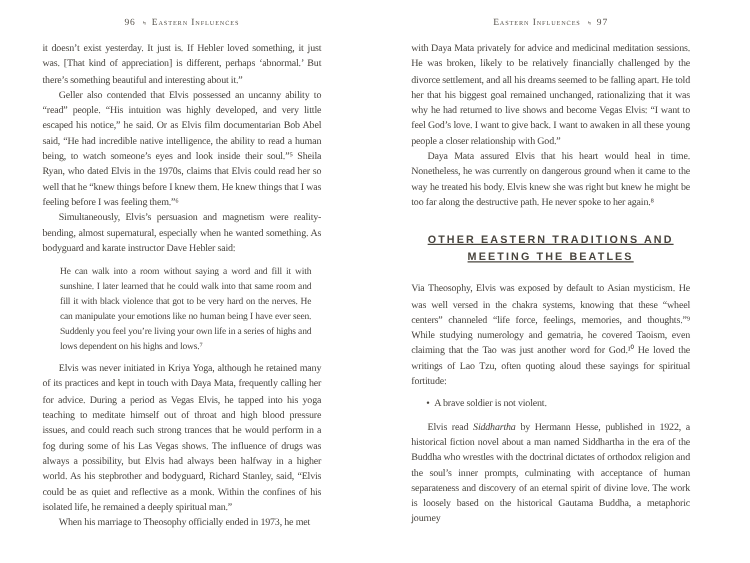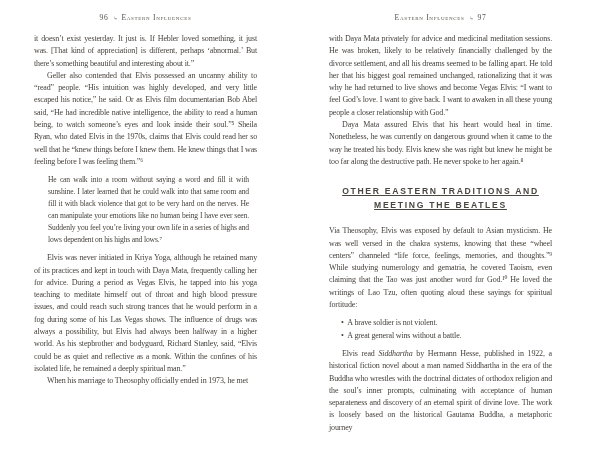--- a/index.html
+++ b/index.html
@@ -95,20 +95,21 @@
 
   <section class="page left">
     <header class="running-head">
       <span>96</span>
       <span class="bolt">ϟ</span>
       <span>Eastern Influences</span>
     </header>
 
     <p class="body">it doesn’t exist yesterday. It just is. If Hebler loved something, it just was. [That kind of appreciation] is different, perhaps ‘abnormal.’ But there’s something beautiful and interesting about it.”</p>
     <p class="body indent">Geller also contended that Elvis possessed an uncanny ability to “read” people. “His intuition was highly developed, and very little escaped his notice,” he said. Or as Elvis film documentarian Bob Abel said, “He had incredible native intelligence, the ability to read a human being, to watch someone’s eyes and look inside their soul.”⁵ Sheila Ryan, who dated Elvis in the 1970s, claims that Elvis could read her so well that he “knew things before I knew them. He knew things that I was feeling before I was feeling them.”⁶</p>
+    <p class="body indent">Simultaneously, Elvis’s persuasion and magnetism were reality-bending, almost supernatural, especially when he wanted something. As bodyguard and karate instructor Dave Hebler said:</p>
 
     <div class="blockquote">He can walk into a room without saying a word and fill it with sunshine. I later learned that he could walk into that same room and fill it with black violence that got to be very hard on the nerves. He can manipulate your emotions like no human being I have ever seen. Suddenly you feel you’re living your own life in a series of highs and lows dependent on his highs and lows.⁷</div>
 
     <p class="body indent">Elvis was never initiated in Kriya Yoga, although he retained many of its practices and kept in touch with Daya Mata, frequently calling her for advice. During a period as Vegas Elvis, he tapped into his yoga teaching to meditate himself out of throat and high blood pressure issues, and could reach such strong trances that he would perform in a fog during some of his Las Vegas shows. The influence of drugs was always a possibility, but Elvis had always been halfway in a higher world. As his stepbrother and bodyguard, Richard Stanley, said, “Elvis could be as quiet and reflective as a monk. Within the confines of his isolated life, he remained a deeply spiritual man.”</p>
     <p class="body indent">When his marriage to Theosophy officially ended in 1973, he met</p>
   </section>
 
   <section class="page right">
     <header class="running-head">
       <span>Eastern Influences</span>
@@ -118,19 +119,18 @@
 
     <p class="body">with Daya Mata privately for advice and medicinal meditation sessions. He was broken, likely to be relatively financially challenged by the divorce settlement, and all his dreams seemed to be falling apart. He told her that his biggest goal remained unchanged, rationalizing that it was why he had returned to live shows and become Vegas Elvis: “I want to feel God’s love. I want to give back. I want to awaken in all these young people a closer relationship with God.”</p>
     <p class="body indent">Daya Mata assured Elvis that his heart would heal in time. Nonetheless, he was currently on dangerous ground when it came to the way he treated his body. Elvis knew she was right but knew he might be too far along the destructive path. He never spoke to her again.⁸</p>
 
     <h2 class="section-heading">OTHER EASTERN TRADITIONS AND MEETING THE BEATLES</h2>
 
     <p class="body">Via Theosophy, Elvis was exposed by default to Asian mysticism. He was well versed in the chakra systems, knowing that these “wheel centers” channeled “life force, feelings, memories, and thoughts.”⁹ While studying numerology and gematria, he covered Taoism, even claiming that the Tao was just another word for God.¹⁰ He loved the writings of Lao Tzu, often quoting aloud these sayings for spiritual fortitude:</p>
 
     <ul class="quote-list">
       <li>A brave soldier is not violent.</li>
-      <li>A great general wins without a battle.</li>
     </ul>
 
     <p class="body indent"><span>Elvis read </span><em>Siddhartha</em><span> by Hermann Hesse, published in 1922, a historical fiction novel about a man named Siddhartha in the era of the Buddha who wrestles with the doctrinal dictates of orthodox religion and the soul’s inner prompts, culminating with acceptance of human separateness and discovery of an eternal spirit of divine love. The work is loosely based on the historical Gautama Buddha, a metaphoric journey</span></p>
   </section>
 
 </div>
 
 </body></html>

